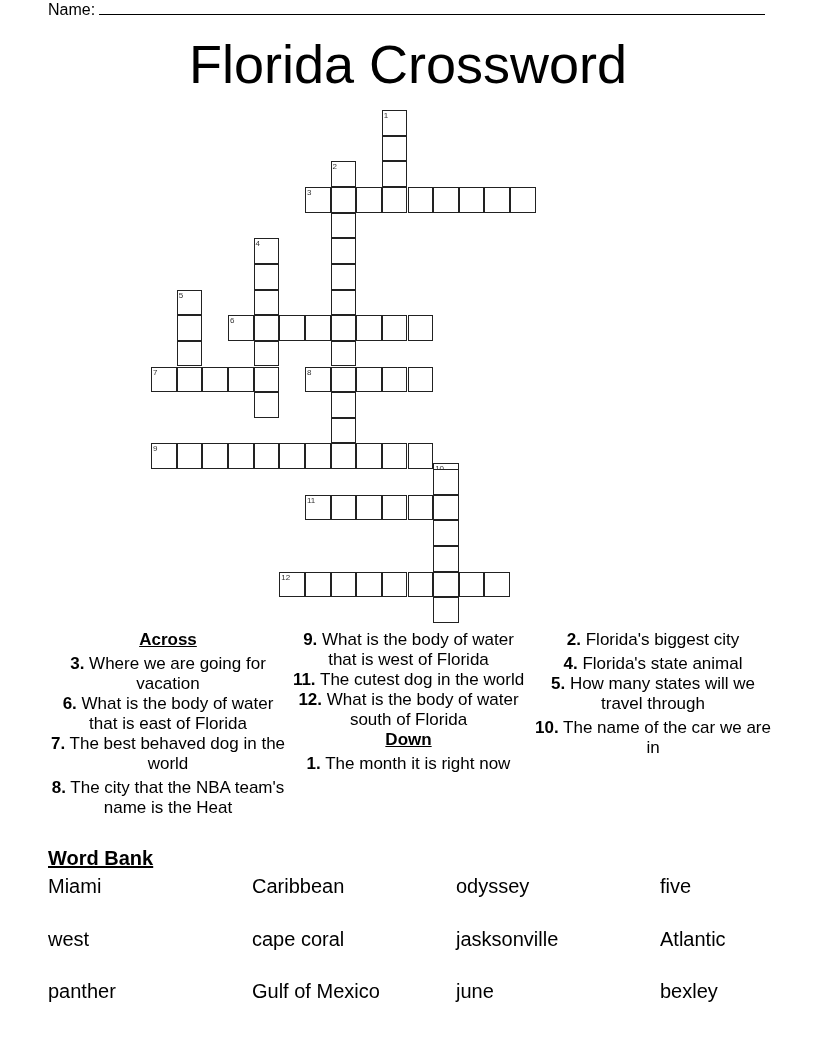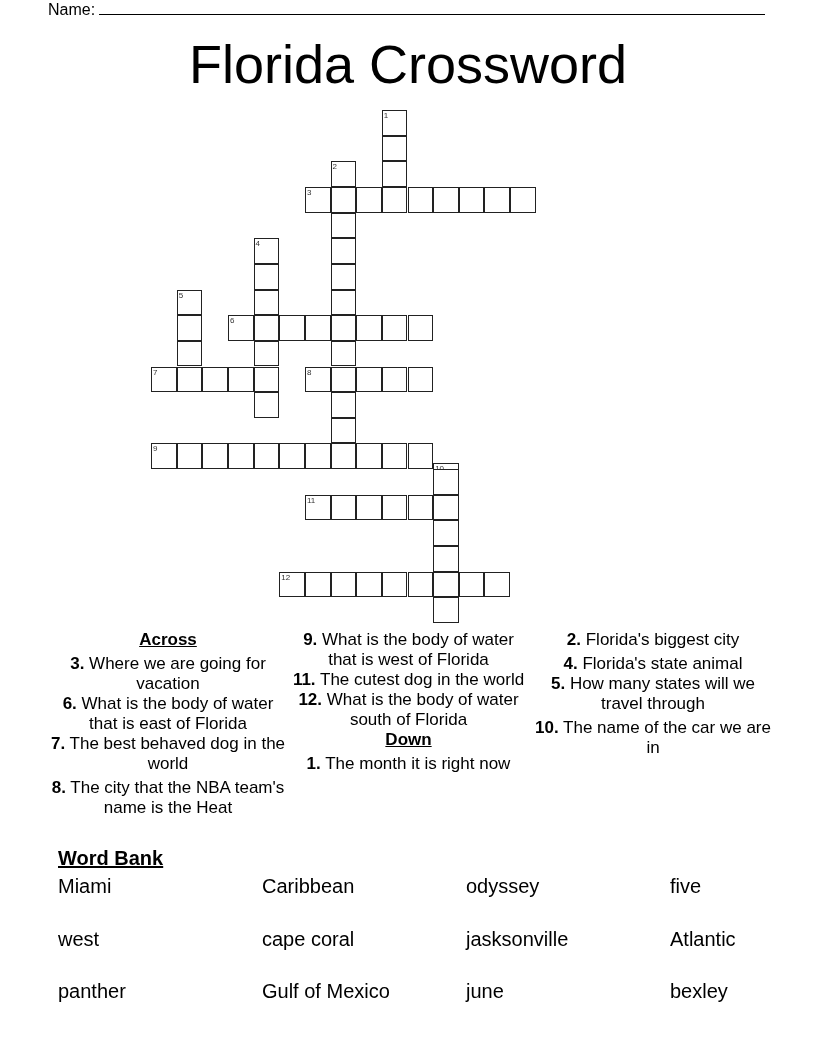--- a/index.html
+++ b/index.html
@@ -13,21 +13,21 @@
           border: 1.6px solid #222; background: #fff; }
   .cell .num { position: absolute; left: 1px; top: 0px; font-size: 8px; line-height: 9px; color: #333; }
   .clues { position: absolute; top: 630px; font-size: 17px; line-height: 20px; text-align: center; }
   .col1 { left: 48px; width: 240px; }
   .col2 { left: 291px; width: 235px; }
   .col3 { left: 533px; width: 240px; }
   .clue-head { font-weight: bold; text-decoration: underline; display: block; }
   .clue { display: block; margin-bottom: 0px; }
   .clue b { font-weight: bold; }
   .gap { margin-top: 4px; }
-  .wordbank { position: absolute; left: 48px; top: 846px; width: 720px; margin-left: 10px; }
+  .wordbank { position: absolute; left: 48px; top: 846px; width: 720px; }
   .wb-title { font-size: 20px; font-weight: bold; text-decoration: underline; line-height: 24px; }
   .wb-grid { display: grid; grid-template-columns: 180px 180px 180px 180px; font-size: 20px; line-height: 28.5px; margin-top: 2px; gap: 24px; }
 </style>
 </head>
 <body>
 
 <div class="name-line">
   <span>Name:</span><span class="blank"></span>
 </div>
 

